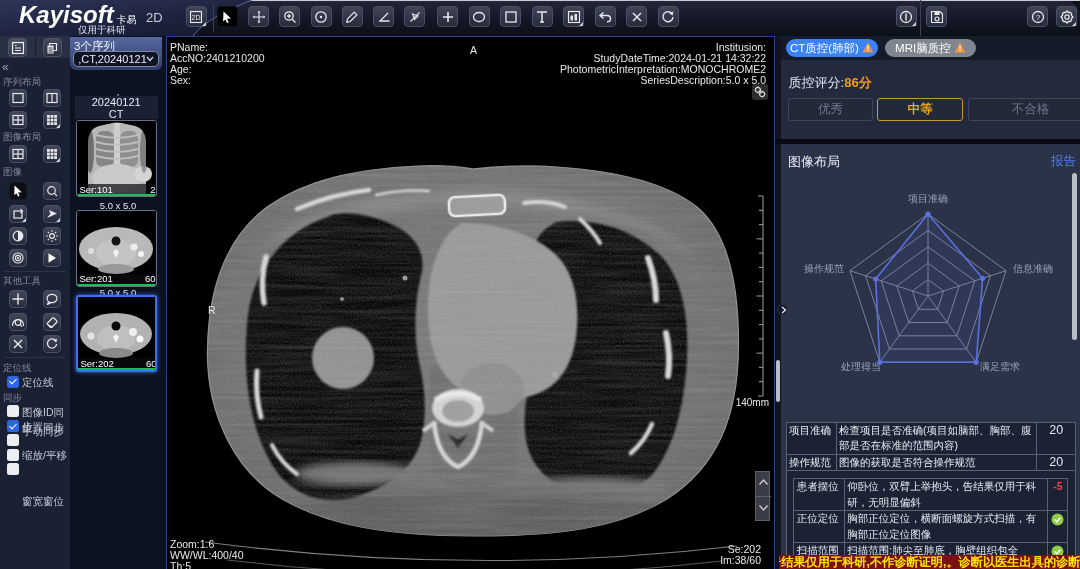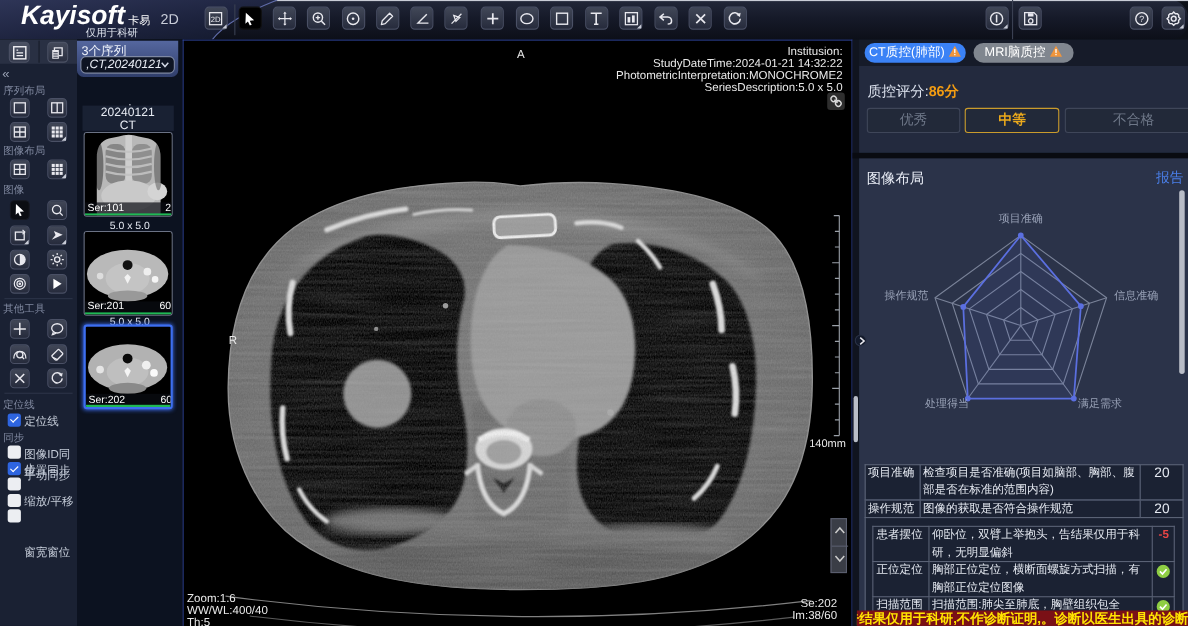--- a/index.html
+++ b/index.html
@@ -408,21 +408,21 @@
   <div id="thumbpanel">
     <svg width="0" height="0" style="position:absolute">
         <defs>
           <filter id="thblur">
             <feGaussianBlur stdDeviation="0.6"></feGaussianBlur>
           </filter>
         </defs>
       </svg>
     <div class="abs" style="left:0;top:1px;width:92px;height:32.5px;border-radius:0 0 6px 6px;background:linear-gradient(180deg,#55679f,#303e6b);"></div>
     <div class="abs" style="left:4px;top:3px;color:#eef2fa;font-size:11.5px;">3个序列</div>
-    <div class="abs" style="left:3.3px;top:14.9px;width:85.3px;height:15.9px;border:1px solid #7e88a3;border-radius:5px;background:#0e1423;color:#e8ecf5;font-size:11px;line-height:14px;padding-left:4px;font-style:italic;">,CT,20240121<svg style="position:absolute;right:4px;top:4.5px" width="8" height="6" viewBox="0 0 8 6">
+    <div class="abs" style="left:3.3px;top:14.9px;width:85.3px;height:15.9px;border:1px solid #7e88a3;border-radius:5px;background:#0e1423;color:#e8ecf5;font-size:11px;line-height:14px;padding-left:4px;">,CT,20240121<svg style="position:absolute;right:4px;top:4.5px" width="8" height="6" viewBox="0 0 8 6">
           <path d="M1,1 L4,4.5 L7,1" fill="none" stroke="#cfd5e2" stroke-width="1.3"></path>
         </svg></div>
     <div class="sizelabel" style="top:51px;font-size:9px;">,</div>
     <div class="abs" style="left:4.7px;top:60.1px;width:83px;height:23.1px;background:#192133;text-align:center;color:#e6eaf2;font-size:11px;line-height:11.5px;padding-top:1px;">20240121<br>CT</div>
 
     <div class="thumb" style="top:84.4px;">
       <svg width="79" height="75" viewBox="0 0 79 75">
         <rect width="79" height="75" fill="#000"></rect>
         <g filter="url(#thblur)">
         <path d="M 11,75 L 11,22 Q 11,8 22,5 L 31,3 Q 40,0 49,3 L 58,5 Q 69,8 69,22 L 69,75 Z" fill="#b8b8b8"></path>
@@ -574,20 +574,21 @@
         </g>
 
         <rect width="607" height="532" filter="url(#noisef)" opacity="0.22"></rect>
         <rect width="607" height="532" filter="url(#streakf)" opacity="0.19"></rect>
       </g>
 
       <path d="M 38,505 Q 306,540 570,509" fill="none" stroke="#808080" stroke-width="1.1"></path>
       <path d="M 60,523 Q 306,553 555,524" fill="none" stroke="#5a5a5a" stroke-width="1"></path>
     </svg>
     </div>
+    <div class="ov" style="left:3px;top:5px;">PName:<br>AccNO:2401210200<br>Age:<br>Sex:</div>
     <div class="ov" style="right:8px;top:5px;text-align:right;margin-left:44px;">Institusion:<br>StudyDateTime:2024-01-21 14:32:22<br>PhotometricInterpretation:MONOCHROME2<br>SeriesDescription:5.0 x 5.0</div>
     <div class="ov" style="left:303px;top:8px;">A</div>
     <div class="ov" style="left:41px;top:268px;">R</div>
     <div class="ov" style="left:3px;top:502px;">Zoom:1.6<br>WW/WL:400/40<br>Th:5</div>
     <div class="ov" style="right:13px;top:507px;text-align:right;">Se:202<br>Im:38/60</div>
 
     <div class="abs" style="left:585px;top:47px;width:16px;height:16px;border-radius:3px;background:#2e2e2e;">
       <svg width="16" height="16" viewBox="0 0 16 16">
           <g transform="rotate(-45 8 8)" fill="none" stroke="#d8d8d8" stroke-width="1.3">
             <rect x="5.5" y="2.5" width="5" height="5" rx="2.5"></rect>

